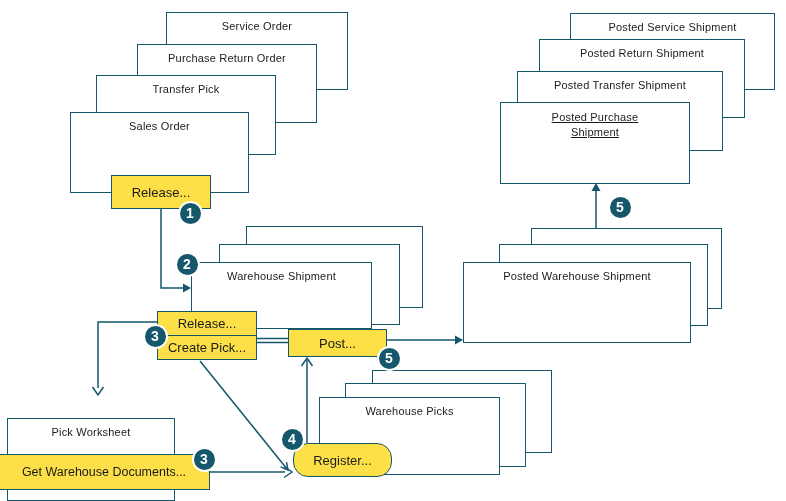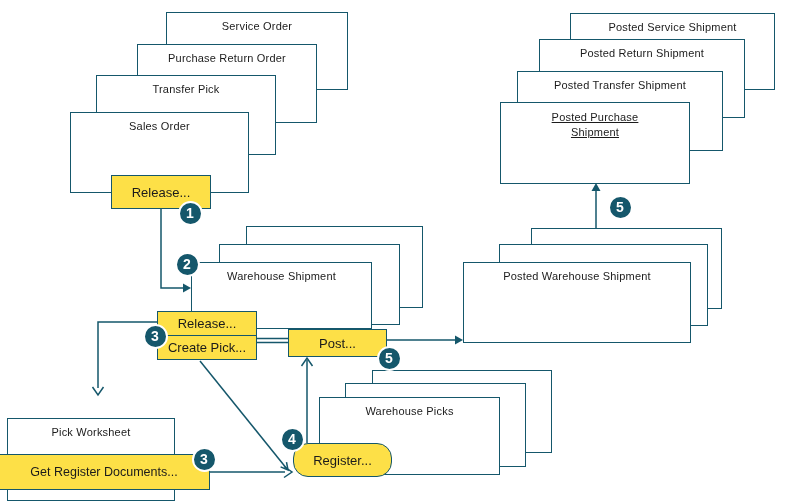--- a/index.html
+++ b/index.html
@@ -102,21 +102,21 @@
     <span>Create Pick...</span>
   </div>
   <div class="btn" style="left:288px;top:329px;width:99px;height:28px;">
     <span>Post...</span>
   </div>
 
   <div class="box" style="left:7px;top:418px;width:168px;height:83px;">
     <span class="box-label">Pick Worksheet</span>
   </div>
   <div class="btn small" style="left:-2px;top:454px;width:212px;height:36px;">
-    <span>Get Register Documents...</span>
+    <span>Get Warehouse Documents...</span>
   </div>
 
   <div class="box" style="left:372px;top:370px;width:180px;height:83px;"></div>
   <div class="box" style="left:345px;top:383px;width:181px;height:84px;"></div>
   <div class="box" style="left:319px;top:397px;width:181px;height:78px;">
     <span class="box-label">Warehouse Picks</span>
   </div>
   <div class="btn" style="left:293px;top:443px;width:99px;height:34px;border-radius:15px;">
     <span>Register...</span>
   </div>

